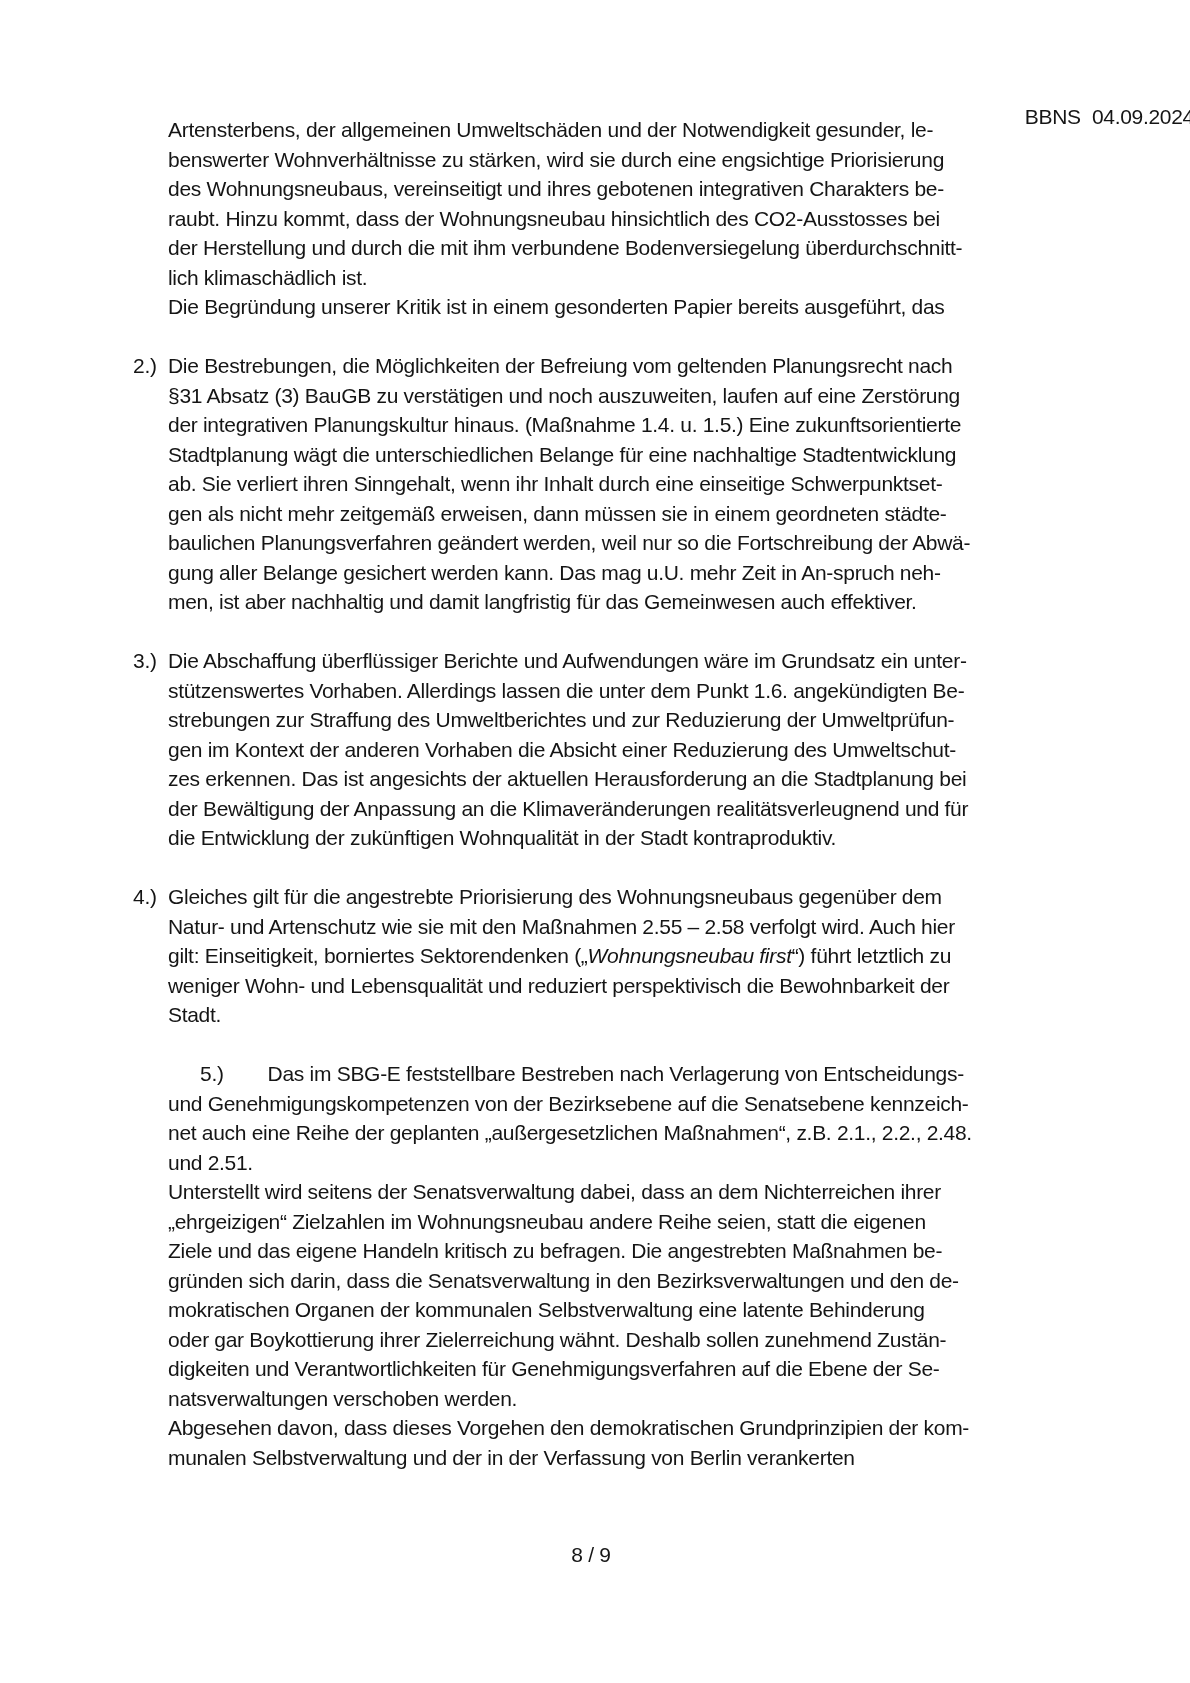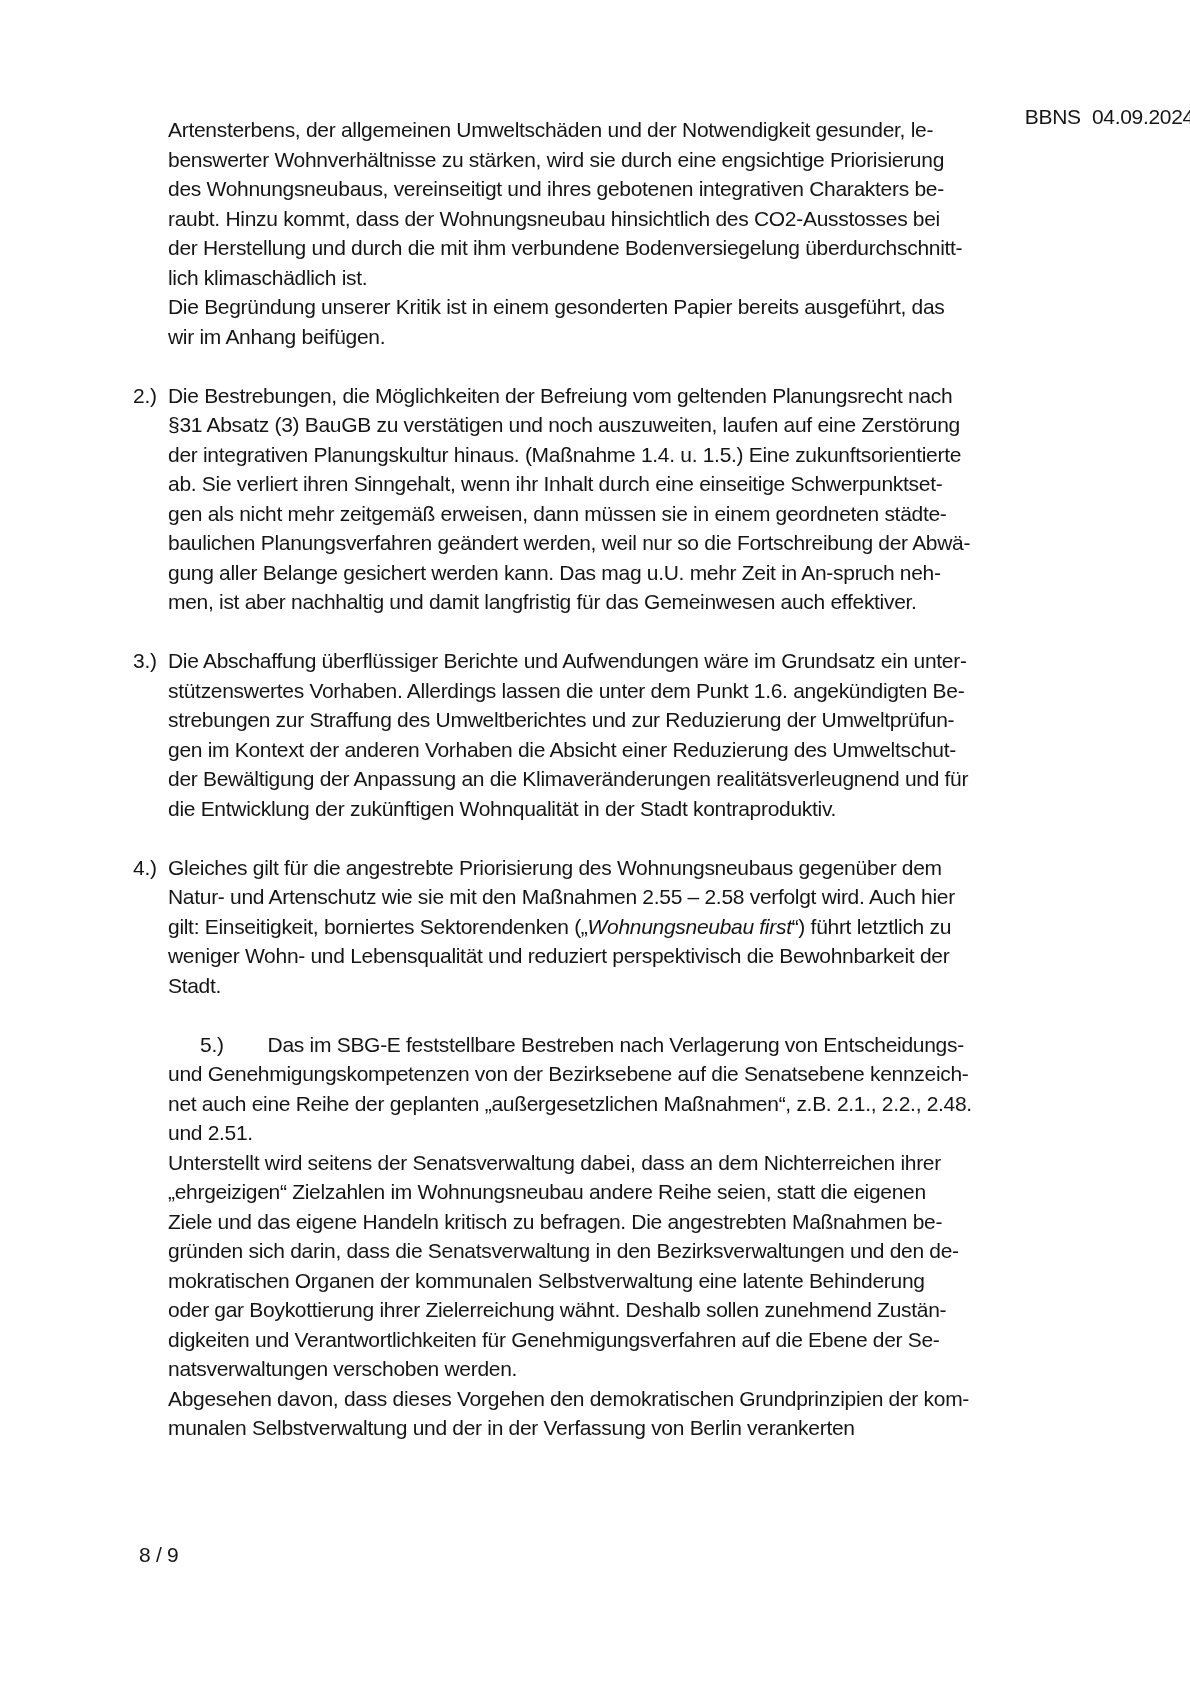--- a/index.html
+++ b/index.html
@@ -33,60 +33,61 @@
   .para:last-child { margin-bottom: 0; }
   .hang { position: relative; }
   .marker { position: absolute; left: -35px; top: 0; }
   .line { white-space: pre; }
   .it { font-style: italic; }
   .inline-marker { margin-left: 32px; }
   .after-marker { margin-left: 44px; text-align: right; }
   .footer {
     position: absolute;
     top: 1540px;
-    left: 139px;
+    left: 149px;
     width: 884px;
-    text-align: left;
+    text-align: center;
   }
 </style>
 </head>
 <body>
 
 <div class="page">
   <div class="header">
     <span>BBNS  04.09.2024</span>
   </div>
   <div class="doc-body" id="doc-body">
       <div class="para">
         <div class="line">Artensterbens, der allgemeinen Umweltschäden und der Notwendigkeit gesunder, le-</div>
         <div class="line">benswerter Wohnverhältnisse zu stärken, wird sie durch eine engsichtige Priorisierung</div>
         <div class="line">des Wohnungsneubaus, vereinseitigt und ihres gebotenen integrativen Charakters be-</div>
         <div class="line">raubt. Hinzu kommt, dass der Wohnungsneubau hinsichtlich des CO2-Ausstosses bei</div>
         <div class="line">der Herstellung und durch die mit ihm verbundene Bodenversiegelung überdurchschnitt-</div>
         <div class="line">lich klimaschädlich ist.</div>
         <div class="line">Die Begründung unserer Kritik ist in einem gesonderten Papier bereits ausgeführt, das</div>
-        <div class="line">wir im Anhang beifügen.</div>
       </div>
       <div class="para hang">
         <span class="marker">2.)</span>
         <div class="line">Die Bestrebungen, die Möglichkeiten der Befreiung vom geltenden Planungsrecht nach</div>
         <div class="line">§31 Absatz (3) BauGB zu verstätigen und noch auszuweiten, laufen auf eine Zerstörung</div>
         <div class="line">der integrativen Planungskultur hinaus. (Maßnahme 1.4. u. 1.5.) Eine zukunftsorientierte</div>
+        <div class="line">Stadtplanung wägt die unterschiedlichen Belange für eine nachhaltige Stadtentwicklung</div>
         <div class="line">ab. Sie verliert ihren Sinngehalt, wenn ihr Inhalt durch eine einseitige Schwerpunktset-</div>
         <div class="line">gen als nicht mehr zeitgemäß erweisen, dann müssen sie in einem geordneten städte-</div>
         <div class="line">baulichen Planungsverfahren geändert werden, weil nur so die Fortschreibung der Abwä-</div>
         <div class="line">gung aller Belange gesichert werden kann. Das mag u.U. mehr Zeit in An-spruch neh-</div>
         <div class="line">men, ist aber nachhaltig und damit langfristig für das Gemeinwesen auch effektiver.</div>
       </div>
       <div class="para hang">
         <span class="marker">3.)</span>
         <div class="line">Die Abschaffung überflüssiger Berichte und Aufwendungen wäre im Grundsatz ein unter-</div>
         <div class="line">stützenswertes Vorhaben. Allerdings lassen die unter dem Punkt 1.6. angekündigten Be-</div>
         <div class="line">strebungen zur Straffung des Umweltberichtes und zur Reduzierung der Umweltprüfun-</div>
         <div class="line">gen im Kontext der anderen Vorhaben die Absicht einer Reduzierung des Umweltschut-</div>
+        <div class="line">zes erkennen. Das ist angesichts der aktuellen Herausforderung an die Stadtplanung bei</div>
         <div class="line">der Bewältigung der Anpassung an die Klimaveränderungen realitätsverleugnend und für</div>
         <div class="line">die Entwicklung der zukünftigen Wohnqualität in der Stadt kontraproduktiv.</div>
       </div>
       <div class="para hang">
         <span class="marker">4.)</span>
         <div class="line">Gleiches gilt für die angestrebte Priorisierung des Wohnungsneubaus gegenüber dem</div>
         <div class="line">Natur- und Artenschutz wie sie mit den Maßnahmen 2.55 – 2.58 verfolgt wird. Auch hier</div>
         <div class="line"><span>gilt: Einseitigkeit, borniertes Sektorendenken („</span><span class="it">Wohnungsneubau first</span><span>“) führt letztlich zu</span></div>
         <div class="line">weniger Wohn- und Lebensqualität und reduziert perspektivisch die Bewohnbarkeit der</div>
         <div class="line">Stadt.</div>

